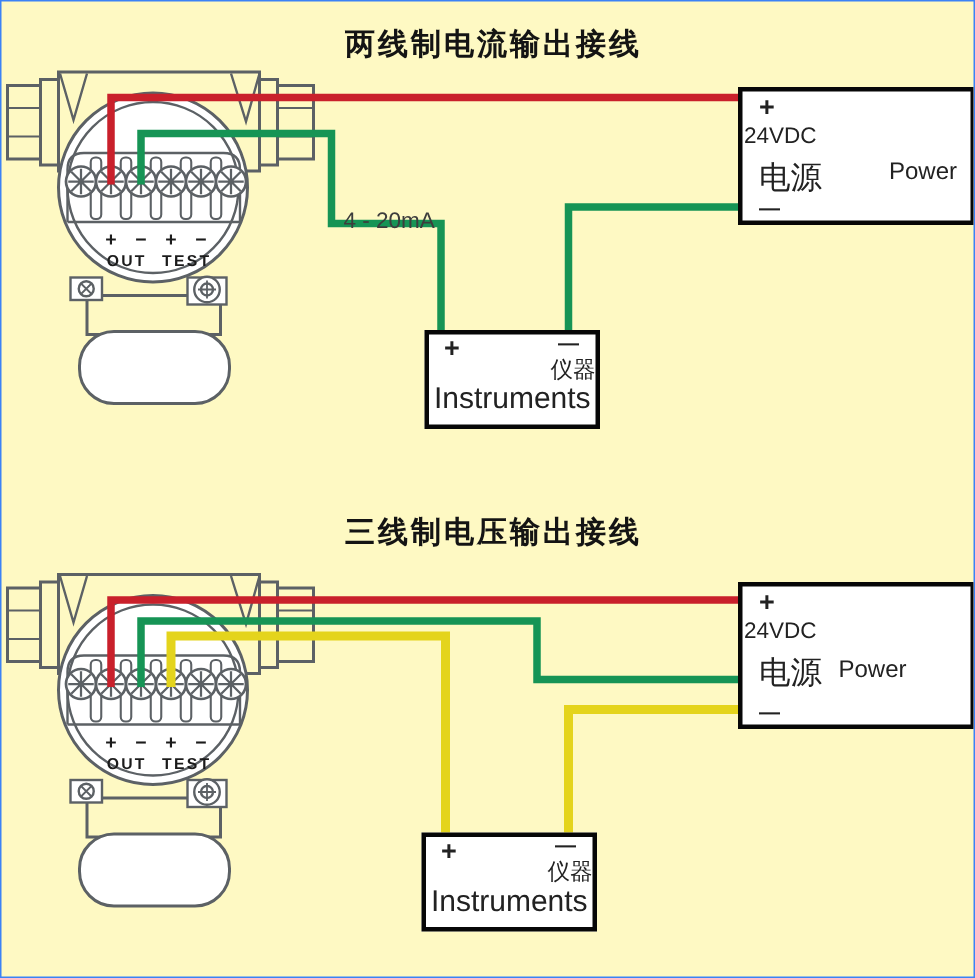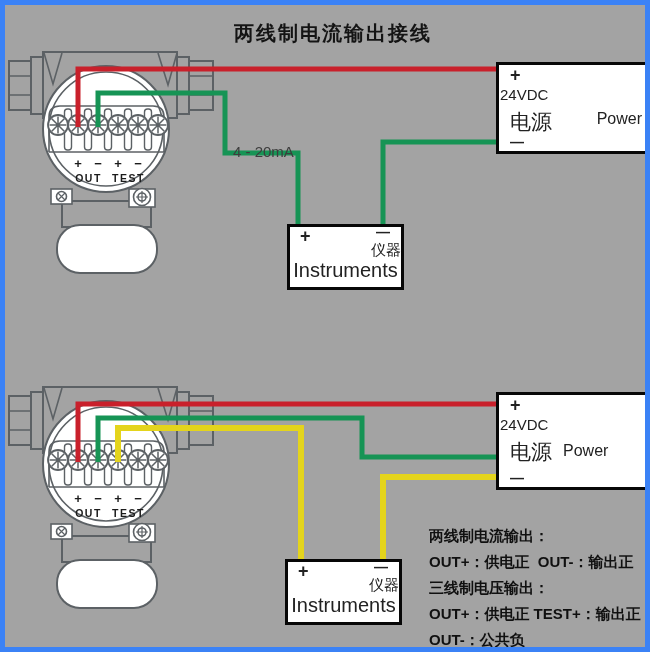--- a/index.html
+++ b/index.html
@@ -1,18 +1,18 @@
 <!DOCTYPE html>
 <html><head>
 <meta charset="utf-8">
 <style>
   html,body { margin:0; padding:0; background:#fff; }
   .page {
     position:relative; width:650px; height:652px; box-sizing:border-box;
-    background:#a3a3a3; border:5px solid #3b82f6; overflow:hidden;
+    background:#fef9c3; border:1px solid #3b82f6; overflow:hidden;
     font-family:"Liberation Sans", sans-serif; color:#1d1d1d;
   }
   svg.scene { position:absolute; left:0; top:0; }
 
   .title {
     position:absolute; font-size:20px; font-weight:700; color:#141414;
     letter-spacing:2px; white-space:nowrap;
   }
   .signal-label { position:absolute; font-size:15px; color:#3d3d3d; white-space:nowrap; }
   .watermark { position:absolute; font-size:27px; font-weight:500; color:#333;
@@ -123,20 +123,21 @@
     <polyline points="93,122 93,88 220,88 220,148 293,148 293,225" fill="none" stroke-width="5" stroke="#169455"></polyline>
     <polyline points="378,225 378,137 496,137" fill="none" stroke-width="5" stroke="#169455"></polyline>
 
     <polyline points="73,457 73,399 496,399" fill="none" stroke-width="5" stroke="#c9202b"></polyline>
     <polyline points="93,457 93,413 357,413 357,452 496,452" fill="none" stroke-width="5" stroke="#169455"></polyline>
     <polyline points="113,457 113,423 296,423 296,560" fill="none" stroke-width="6" stroke="#e4d41c"></polyline>
     <polyline points="378,560 378,472 496,472" fill="none" stroke-width="6" stroke="#e4d41c"></polyline>
   </svg>
 
   <div class="title" style="left:229px; top:15px;">两线制电流输出接线</div>
+  <div class="title" style="left:229px; top:340px;">三线制电压输出接线</div>
 
   <div class="signal-label" style="left:212px; top:138px;margin-left:16px;">4 - 20mA</div>
 
   <div class="powerbox" style="left:491px; top:57px; height:86px;">
     <span class="pb-plus">+</span>
     <span class="pb-v">24VDC</span>
     <span class="pb-cn">电源</span>
     <span class="pb-en-right">Power</span>
     <span class="pb-minus">—</span>
   </div>
@@ -156,21 +157,14 @@
     <span class="pb-minus">—</span>
   </div>
 
   <div class="instrbox" style="left:280px; top:554px;">
     <span class="ib-plus">+</span>
     <span class="ib-minus">—</span>
     <span class="ib-cn">仪器</span>
     <span class="ib-en">Instruments</span>
   </div>
 
-  <div class="notes">
-    <div>两线制电流输出：</div>
-    <div>OUT+：供电正  OUT-：输出正</div>
-    <div>三线制电压输出：</div>
-    <div>OUT+：供电正 TEST+：输出正</div>
-    <div>OUT-：公共负</div>
-  </div>
 
 </div>
 
 </body></html>

